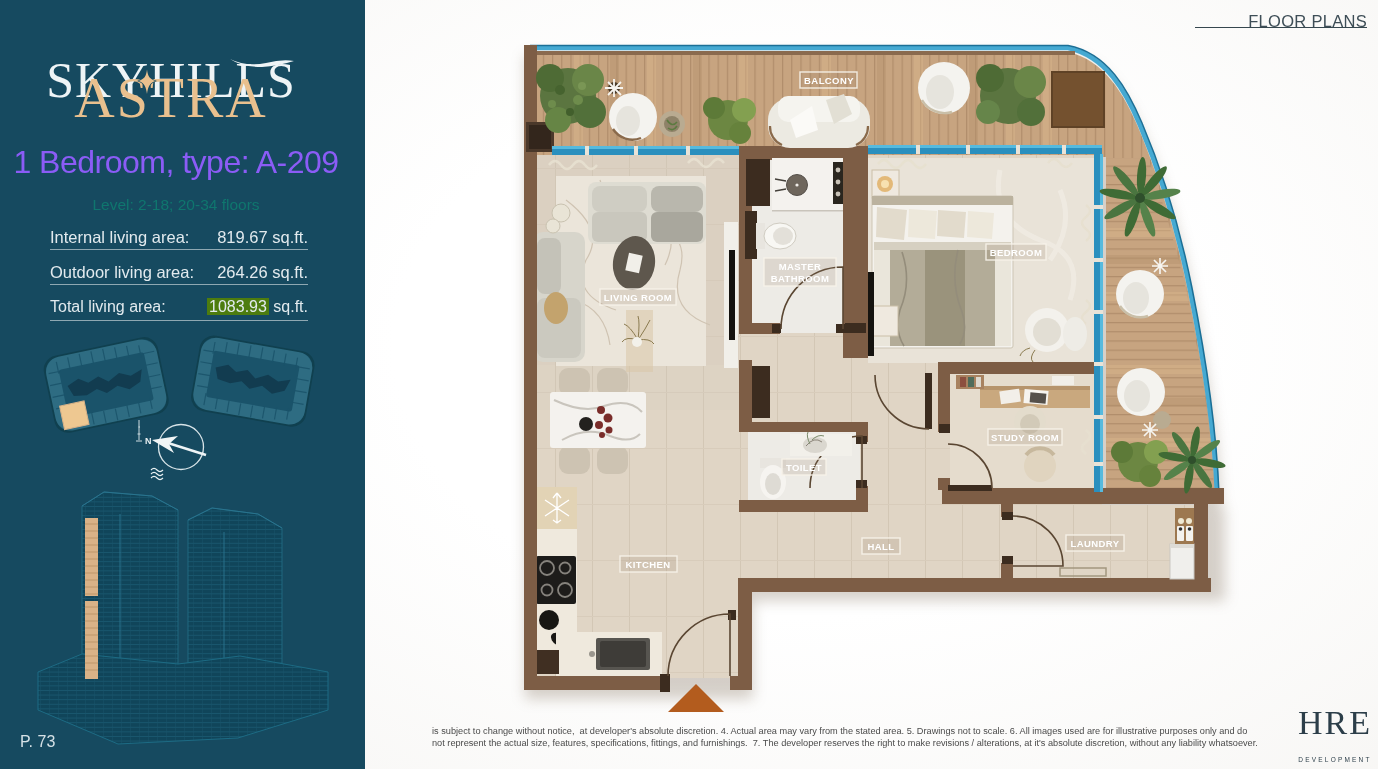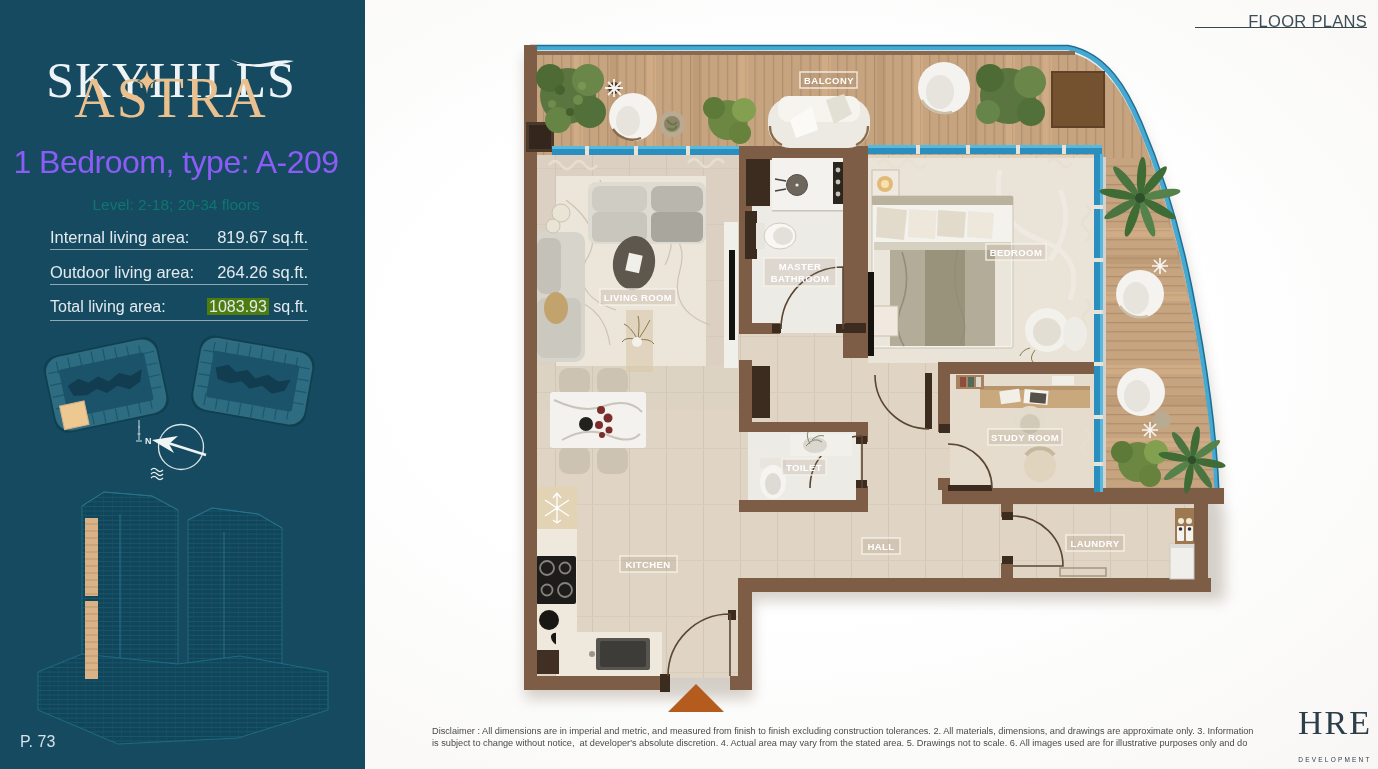--- a/index.html
+++ b/index.html
@@ -111,22 +111,22 @@
     </g>
   </g>
 </svg>
 
 <div class="abs" style="left:20px;top:733px;color:#d5e1e6;font-size:16px;">P. 73</div>
 
 <div class="abs" style="left:1040px;top:12px;width:327px;text-align:right;color:#3e4e57;font-size:16.5px;letter-spacing:0.3px;">FLOOR PLANS</div>
 <div class="abs" style="left:1195px;top:27px;width:172px;border-top:1.6px solid #36474f;"></div>
 
 <div class="abs" style="left:432px;top:726px;width:830px;color:#4a4a4a;font-size:9.2px;line-height:11.6px;white-space:nowrap;">
-<div>Disclaimer : All dimensions are in imperial and metric, and measured from finish to finish excluding construction tolerances. 2. All materials, dimensions, and drawings are approximate only. 3. Information</div>
 <div>is subject to change without notice,&nbsp; at developer's absolute discretion. 4. Actual area may vary from the stated area. 5. Drawings not to scale. 6. All images used are for illustrative purposes only and do</div>
+<div>not represent the actual size, features, specifications, fittings, and furnishings.&nbsp; 7. The developer reserves the right to make revisions / alterations, at it's absolute discretion, without any liability whatsoever.</div>
 </div>
 
 <div class="abs" style="left:1297px;top:688px;width:76px;text-align:center;color:#2c3e49;font-family:'Liberation Serif',serif;font-size:34px;letter-spacing:2px;margin-top:16px;">HRE</div>
 <div class="abs" style="left:1297px;top:756px;width:76px;text-align:center;color:#2c3e49;font-size:6.5px;letter-spacing:2.2px;">DEVELOPMENT</div>
 
 <svg id="plan" class="abs" style="left:0;top:0;" width="1378" height="769" viewBox="0 0 1378 769">
 <defs>
   <pattern id="deckV" width="9.2" height="60" patternUnits="userSpaceOnUse">
     <rect width="9.2" height="60" fill="#c7a480"></rect>
     <rect x="0" width="1.2" height="60" fill="#b08d6b"></rect>

